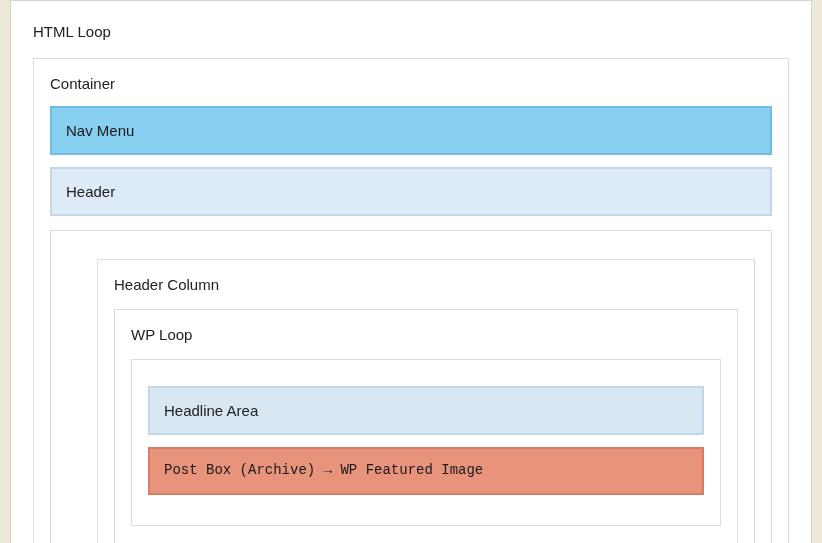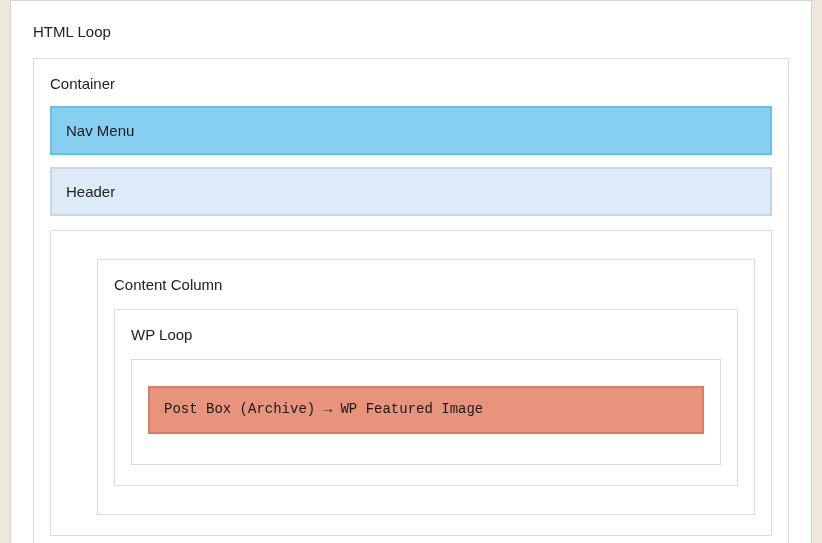--- a/index.html
+++ b/index.html
@@ -79,27 +79,30 @@
     </div>
 
     <div class="block header-block">
       <span>Header</span>
     </div>
 
     <div class="box columns-box">
 
       <div class="indent">
         <div class="box content-col-box">
-          <span class="label">Content Column</span>
+          <span class="label">Header Column</span>
 
           <div class="box wp-loop-box">
             <span class="label">WP Loop</span>
 
             <div class="box postbox-box">
 
+              <div class="block headline-block">
+                <span>Headline Area</span>
+              </div>
 
               <div class="block featured-block">
                 <span>Post Box (Archive) → WP Featured Image</span>
               </div>
             </div>
           </div>
         </div>
       </div>
     </div>
   </div>

